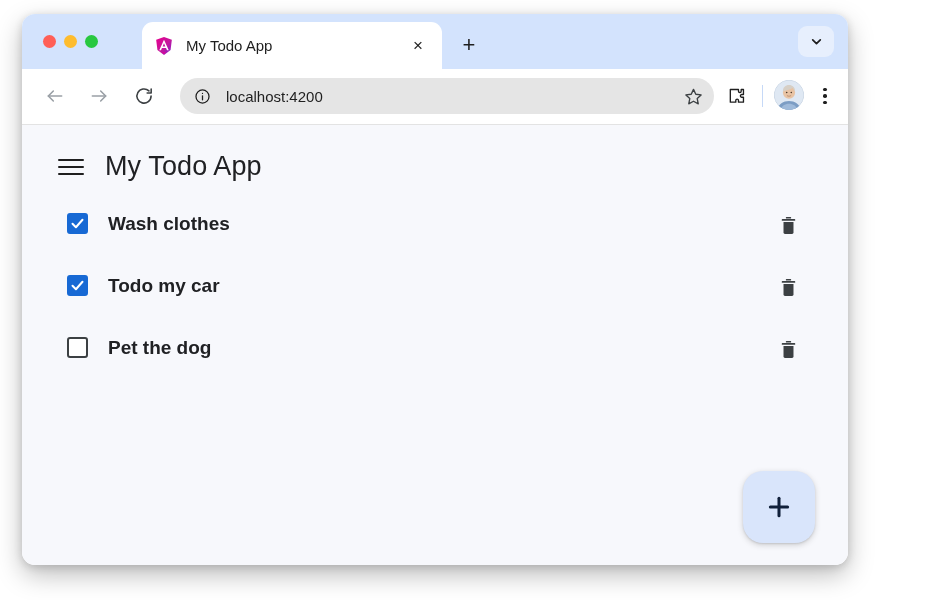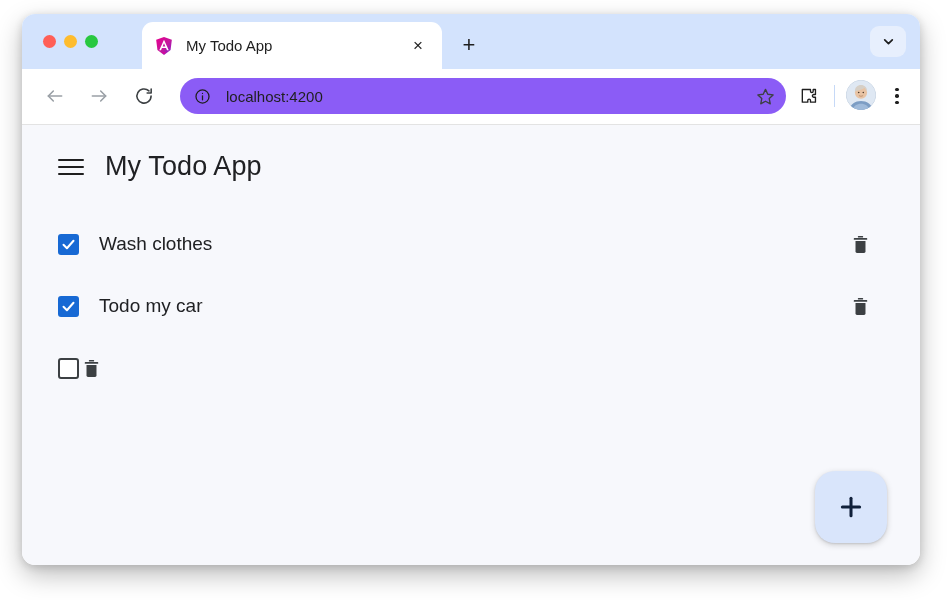--- a/index.html
+++ b/index.html
@@ -12,21 +12,21 @@
     background: #ffffff;
     font-family: "Liberation Sans", sans-serif;
     overflow: hidden;
   }
 
   
   .browser-window {
     position: absolute;
     left: 22px;
     top: 14px;
-    width: 898px;
+    width: 826px;
     height: 551px;
     background: #ffffff;
     border-radius: 13px;
     box-shadow: 0 10px 26px rgba(0,0,0,0.26), 0 2px 8px rgba(0,0,0,0.14);
     overflow: hidden;
   }
 
   
   .tab-strip {
     position: relative;
@@ -135,21 +135,21 @@
   .nav-back    { left: 17px; }
   .nav-forward { left: 61px; }
   .nav-reload  { left: 106px; }
 
   .omnibox {
     position: absolute;
     left: 158px;
     top: 9px;
     right: 134px;
     height: 36px;
-    background: #8b5cf6;
+    background: #e5e5e5;
     border-radius: 18px;
     display: flex;
     align-items: center;
     padding: 0 6px 0 8px;
     box-sizing: border-box;
   }
   .site-info {
     width: 28px;
     height: 28px;
     border-radius: 50%;
@@ -253,24 +253,24 @@
     font-size: 27px;
     color: #202124;
     letter-spacing: 0.1px;
   }
 
   .todo-list {
     margin-top: 31px;
   }
   .todo-row {
     display: flex;
-    align-items: center;
     height: 62px;
-    padding: 0 48px 0 36px;
+    padding: 0 48px 0 45px;
     box-sizing: border-box;
+    font-weight: bold;
   }
   .checkbox {
     width: 21px;
     height: 21px;
     flex: 0 0 auto;
     border-radius: 3px;
     box-sizing: border-box;
     display: flex;
     align-items: center;
     justify-content: center;
@@ -460,20 +460,21 @@
           <svg width="21" height="21" viewBox="0 0 24 24" fill="#3c4043">
             <rect x="9" y="2.2" width="6" height="1.9" rx="0.6"></rect>
             <rect x="4.3" y="4.6" width="15.4" height="2.1" rx="0.7"></rect>
             <path d="M6.3 8h11.4v12.1a1.6 1.6 0 0 1-1.6 1.6H7.9a1.6 1.6 0 0 1-1.6-1.6z"></path>
           </svg>
         </span>
       </div>
 
       <div class="todo-row">
         <span class="checkbox unchecked"></span>
+        <span class="todo-label">Pet the dog</span>
         <span class="delete-btn">
           <svg width="21" height="21" viewBox="0 0 24 24" fill="#3c4043">
             <rect x="9" y="2.2" width="6" height="1.9" rx="0.6"></rect>
             <rect x="4.3" y="4.6" width="15.4" height="2.1" rx="0.7"></rect>
             <path d="M6.3 8h11.4v12.1a1.6 1.6 0 0 1-1.6 1.6H7.9a1.6 1.6 0 0 1-1.6-1.6z"></path>
           </svg>
         </span>
       </div>
 
     </div>

